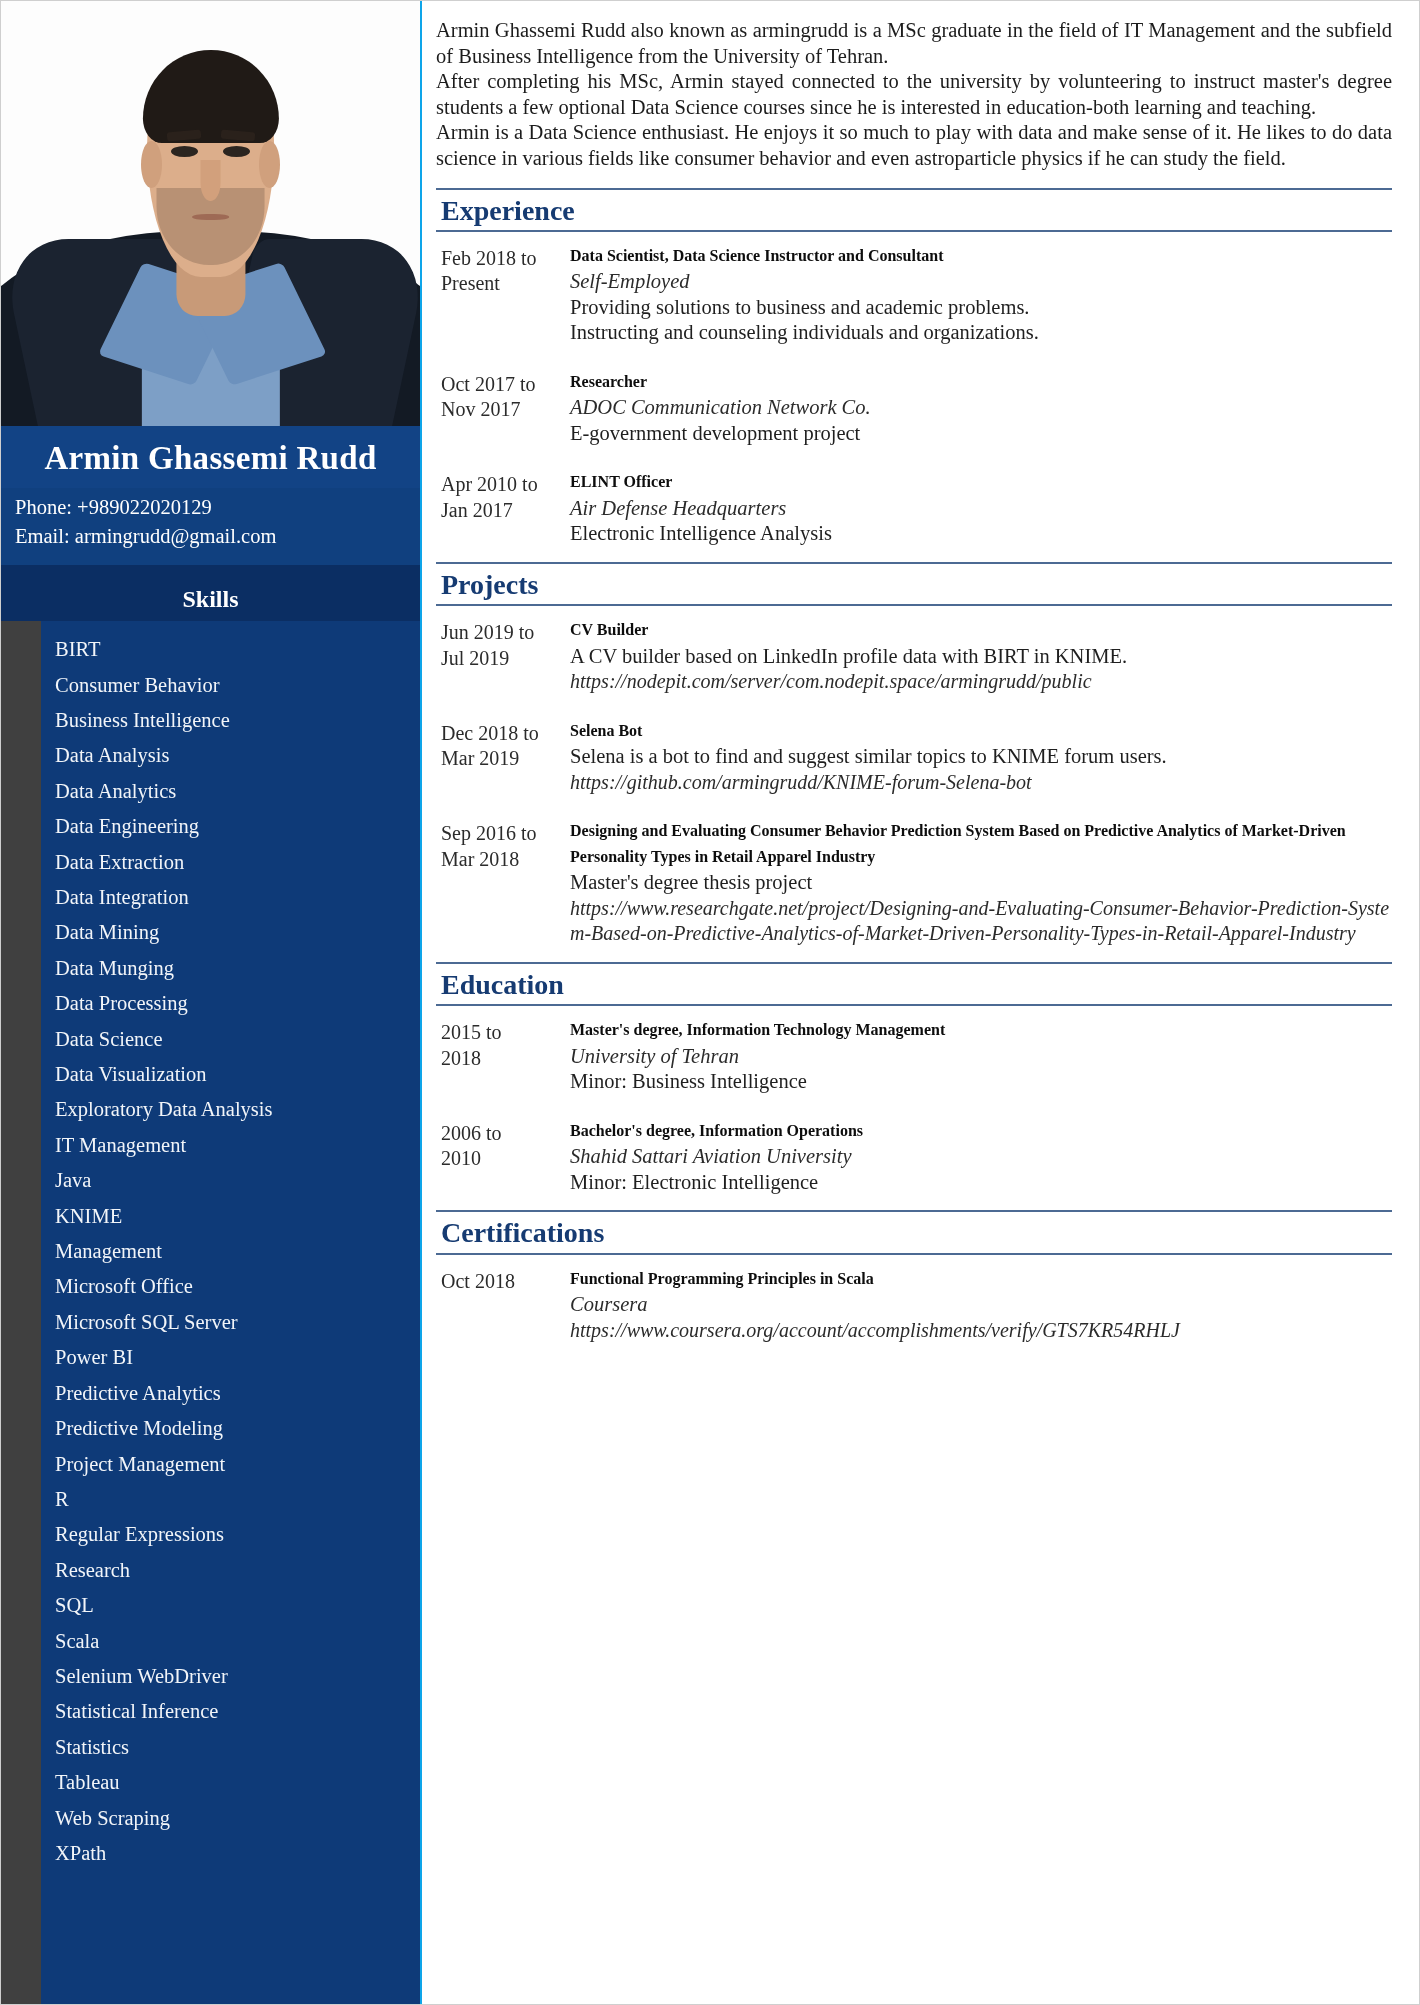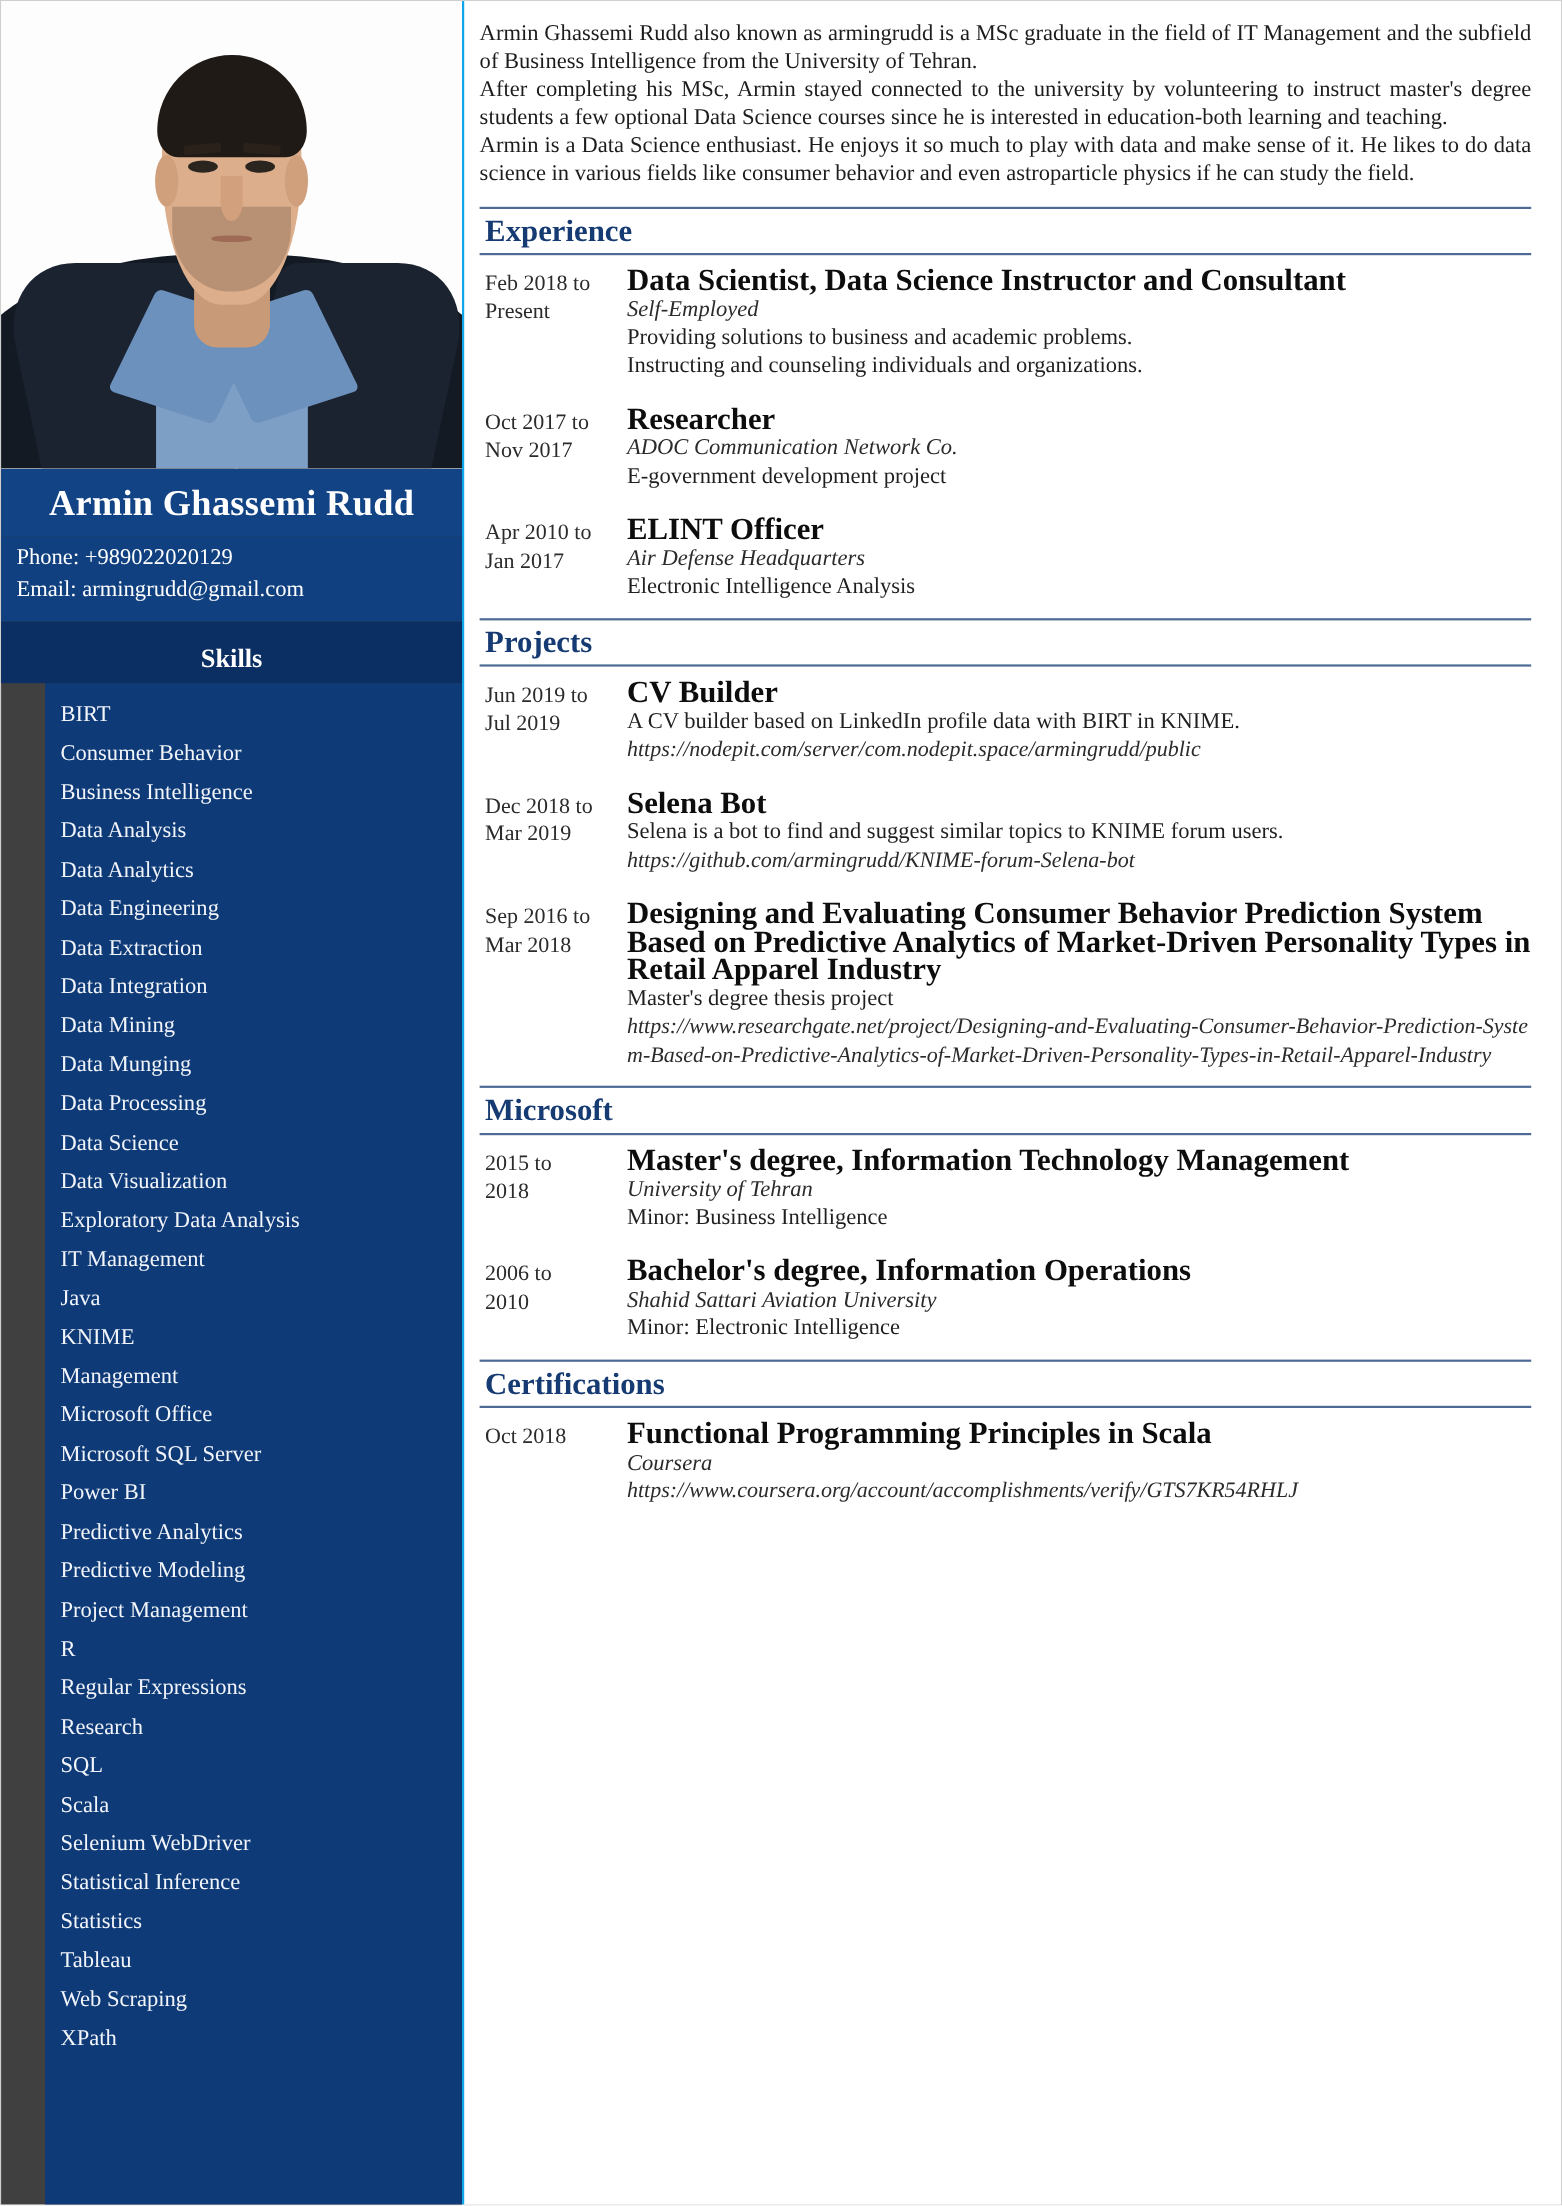--- a/index.html
+++ b/index.html
@@ -206,21 +206,21 @@
     padding-top: 3px;
     padding-left: 5px;
   }
   .entry .dates div {
     font-size: 20px;
     color: #2b2b2b;
     line-height: 25.5px;
   }
   .entry .body { flex: 1 1 auto; }
   .entry .title {
-    font-size: 28px;
+    font-size: 16px;
     font-weight: bold;
     color: #0d0d0d;
     line-height: 25.5px;
     margin-bottom: 1px;
   }
   .entry .subtitle {
     font-size: 20.5px;
     font-style: italic;
     color: #2b2b2b;
     line-height: 25.5px;
@@ -407,21 +407,21 @@
             </div>
             <div class="body">
               <div class="title">Designing and Evaluating Consumer Behavior Prediction System Based on Predictive Analytics of Market-Driven Personality Types in Retail Apparel Industry</div>
               <div class="desc">Master's degree thesis project</div>
               <div class="url">https://www.researchgate.net/project/Designing-and-Evaluating-Consumer-Behavior-Prediction-System-Based-on-Predictive-Analytics-of-Market-Driven-Personality-Types-in-Retail-Apparel-Industry</div>
             </div>
           </div>
         </section>
         <section class="section sec-education">
           <div class="section-head">
-            <div class="h">Microsoft</div>
+            <div class="h">Education</div>
           </div>
           <div class="entry">
             <div class="dates">
               <div>2015 to</div>
               <div>2018</div>
             </div>
             <div class="body">
               <div class="title">Master's degree, Information Technology Management</div>
               <div class="subtitle">University of Tehran</div>
               <div class="desc">Minor: Business Intelligence</div>

